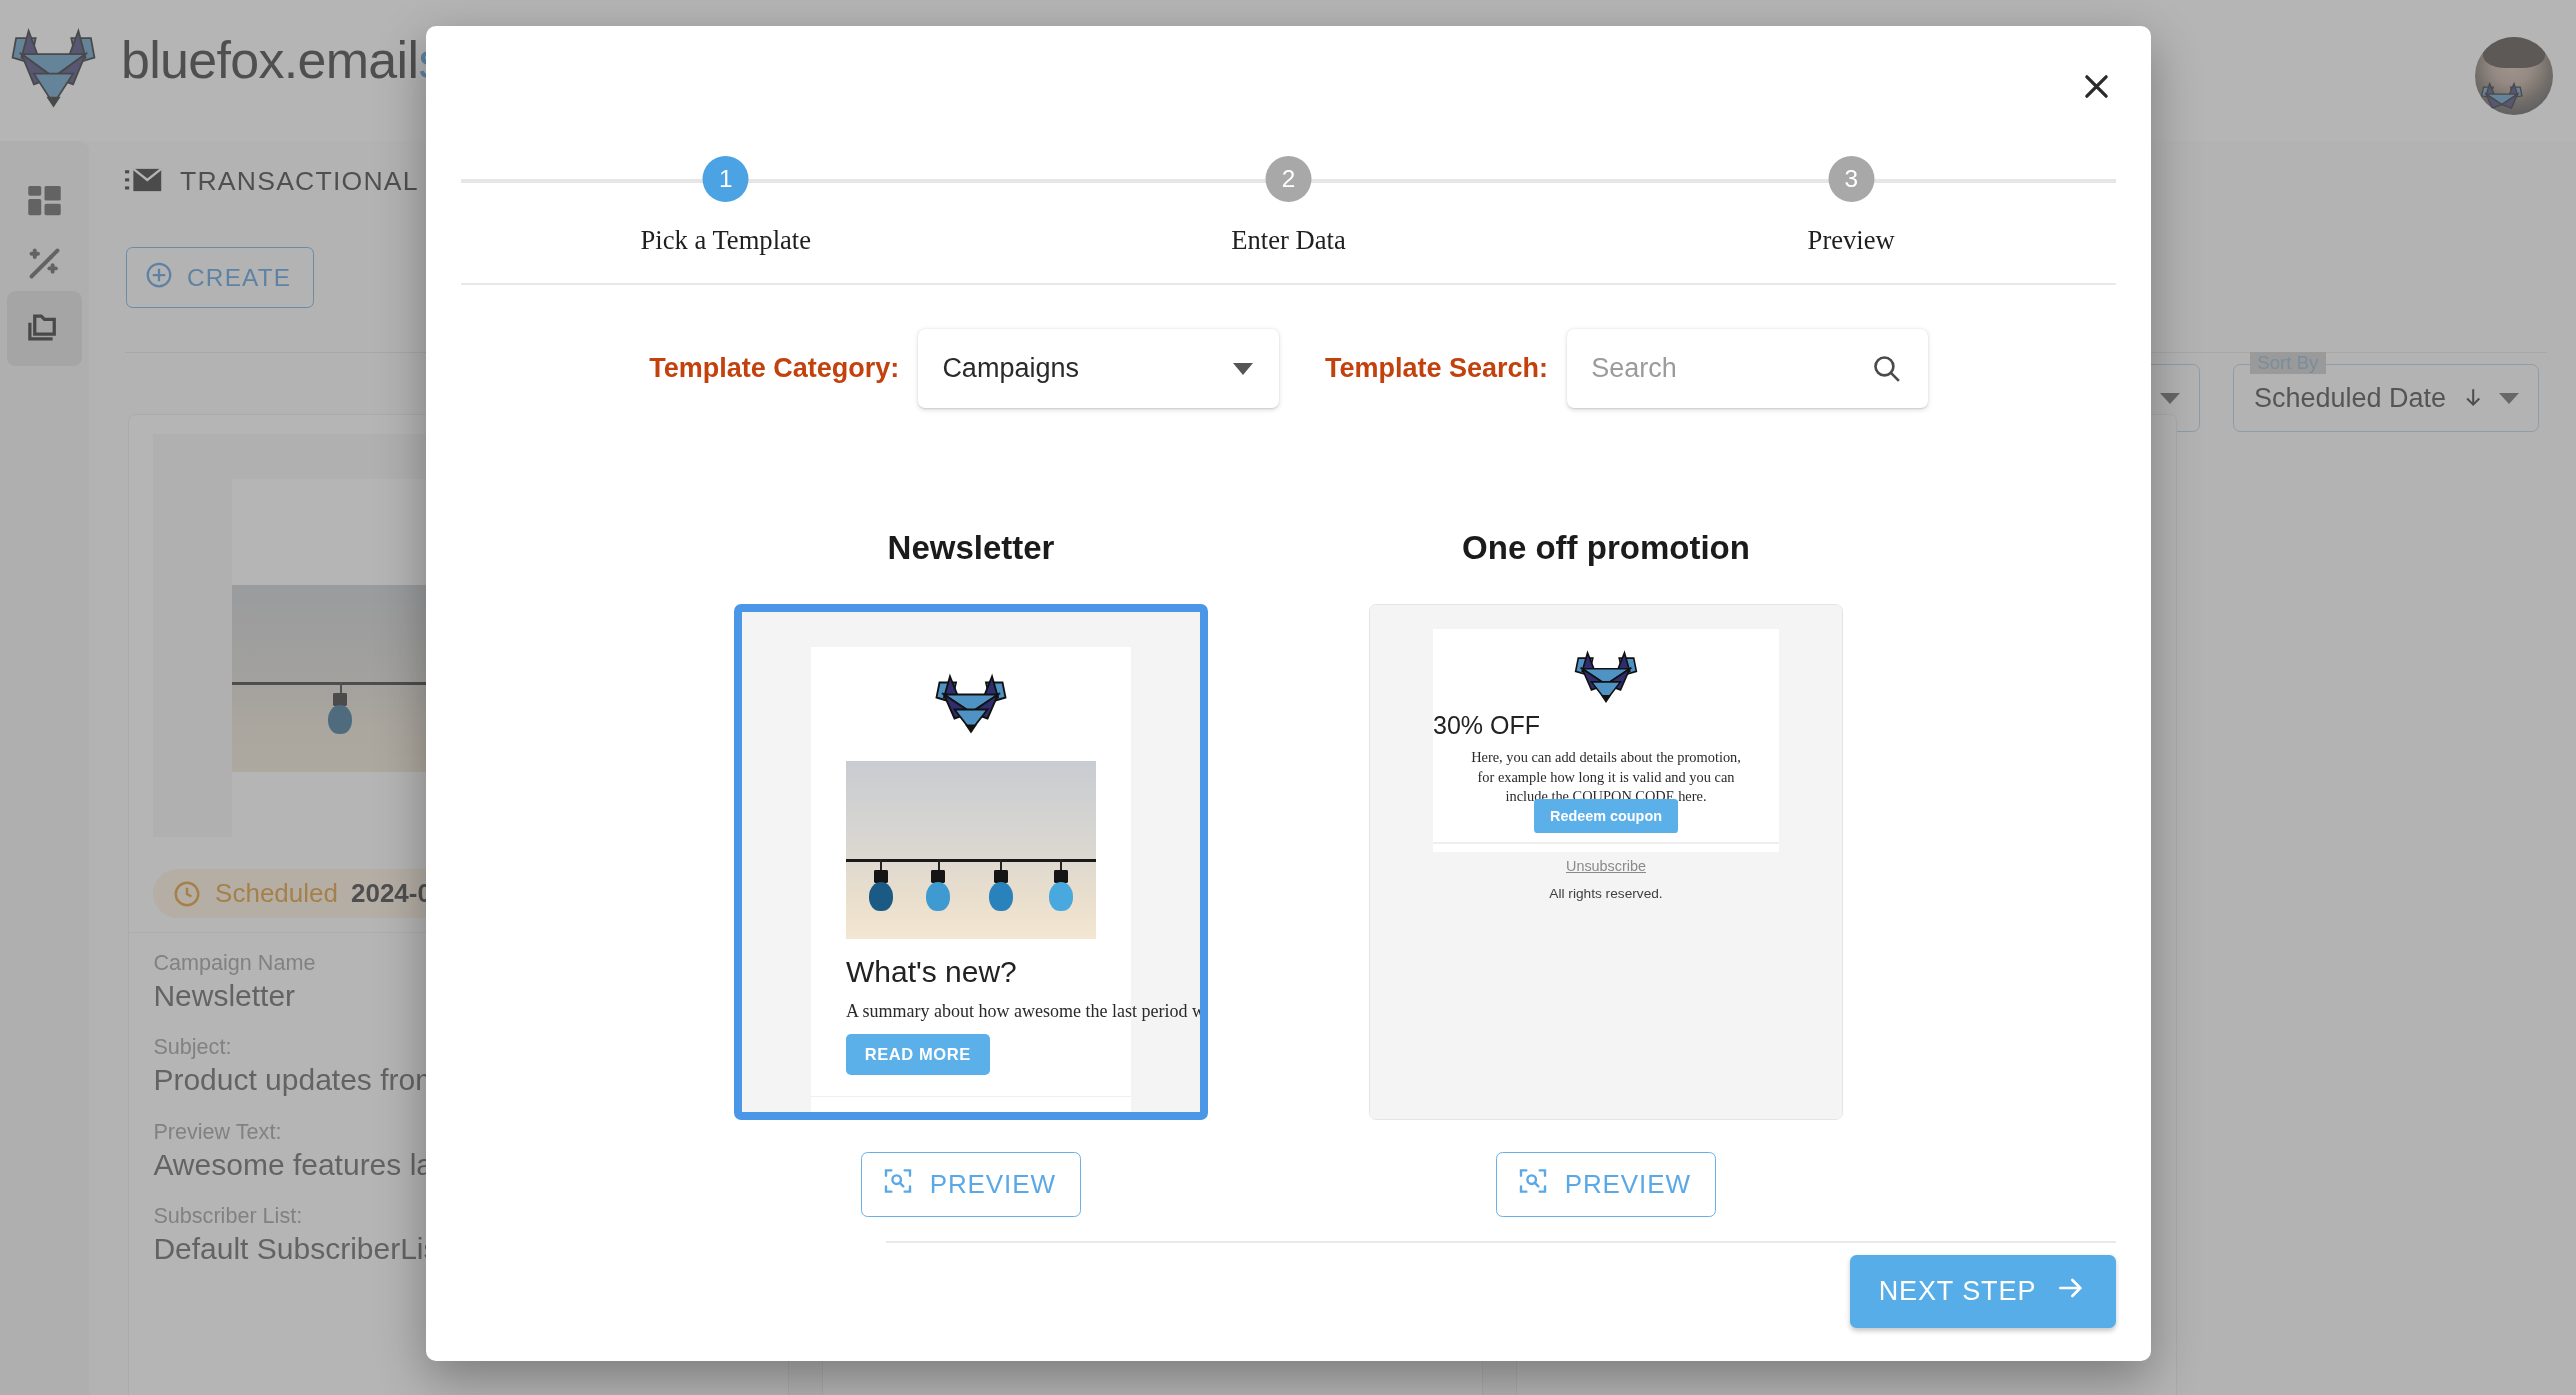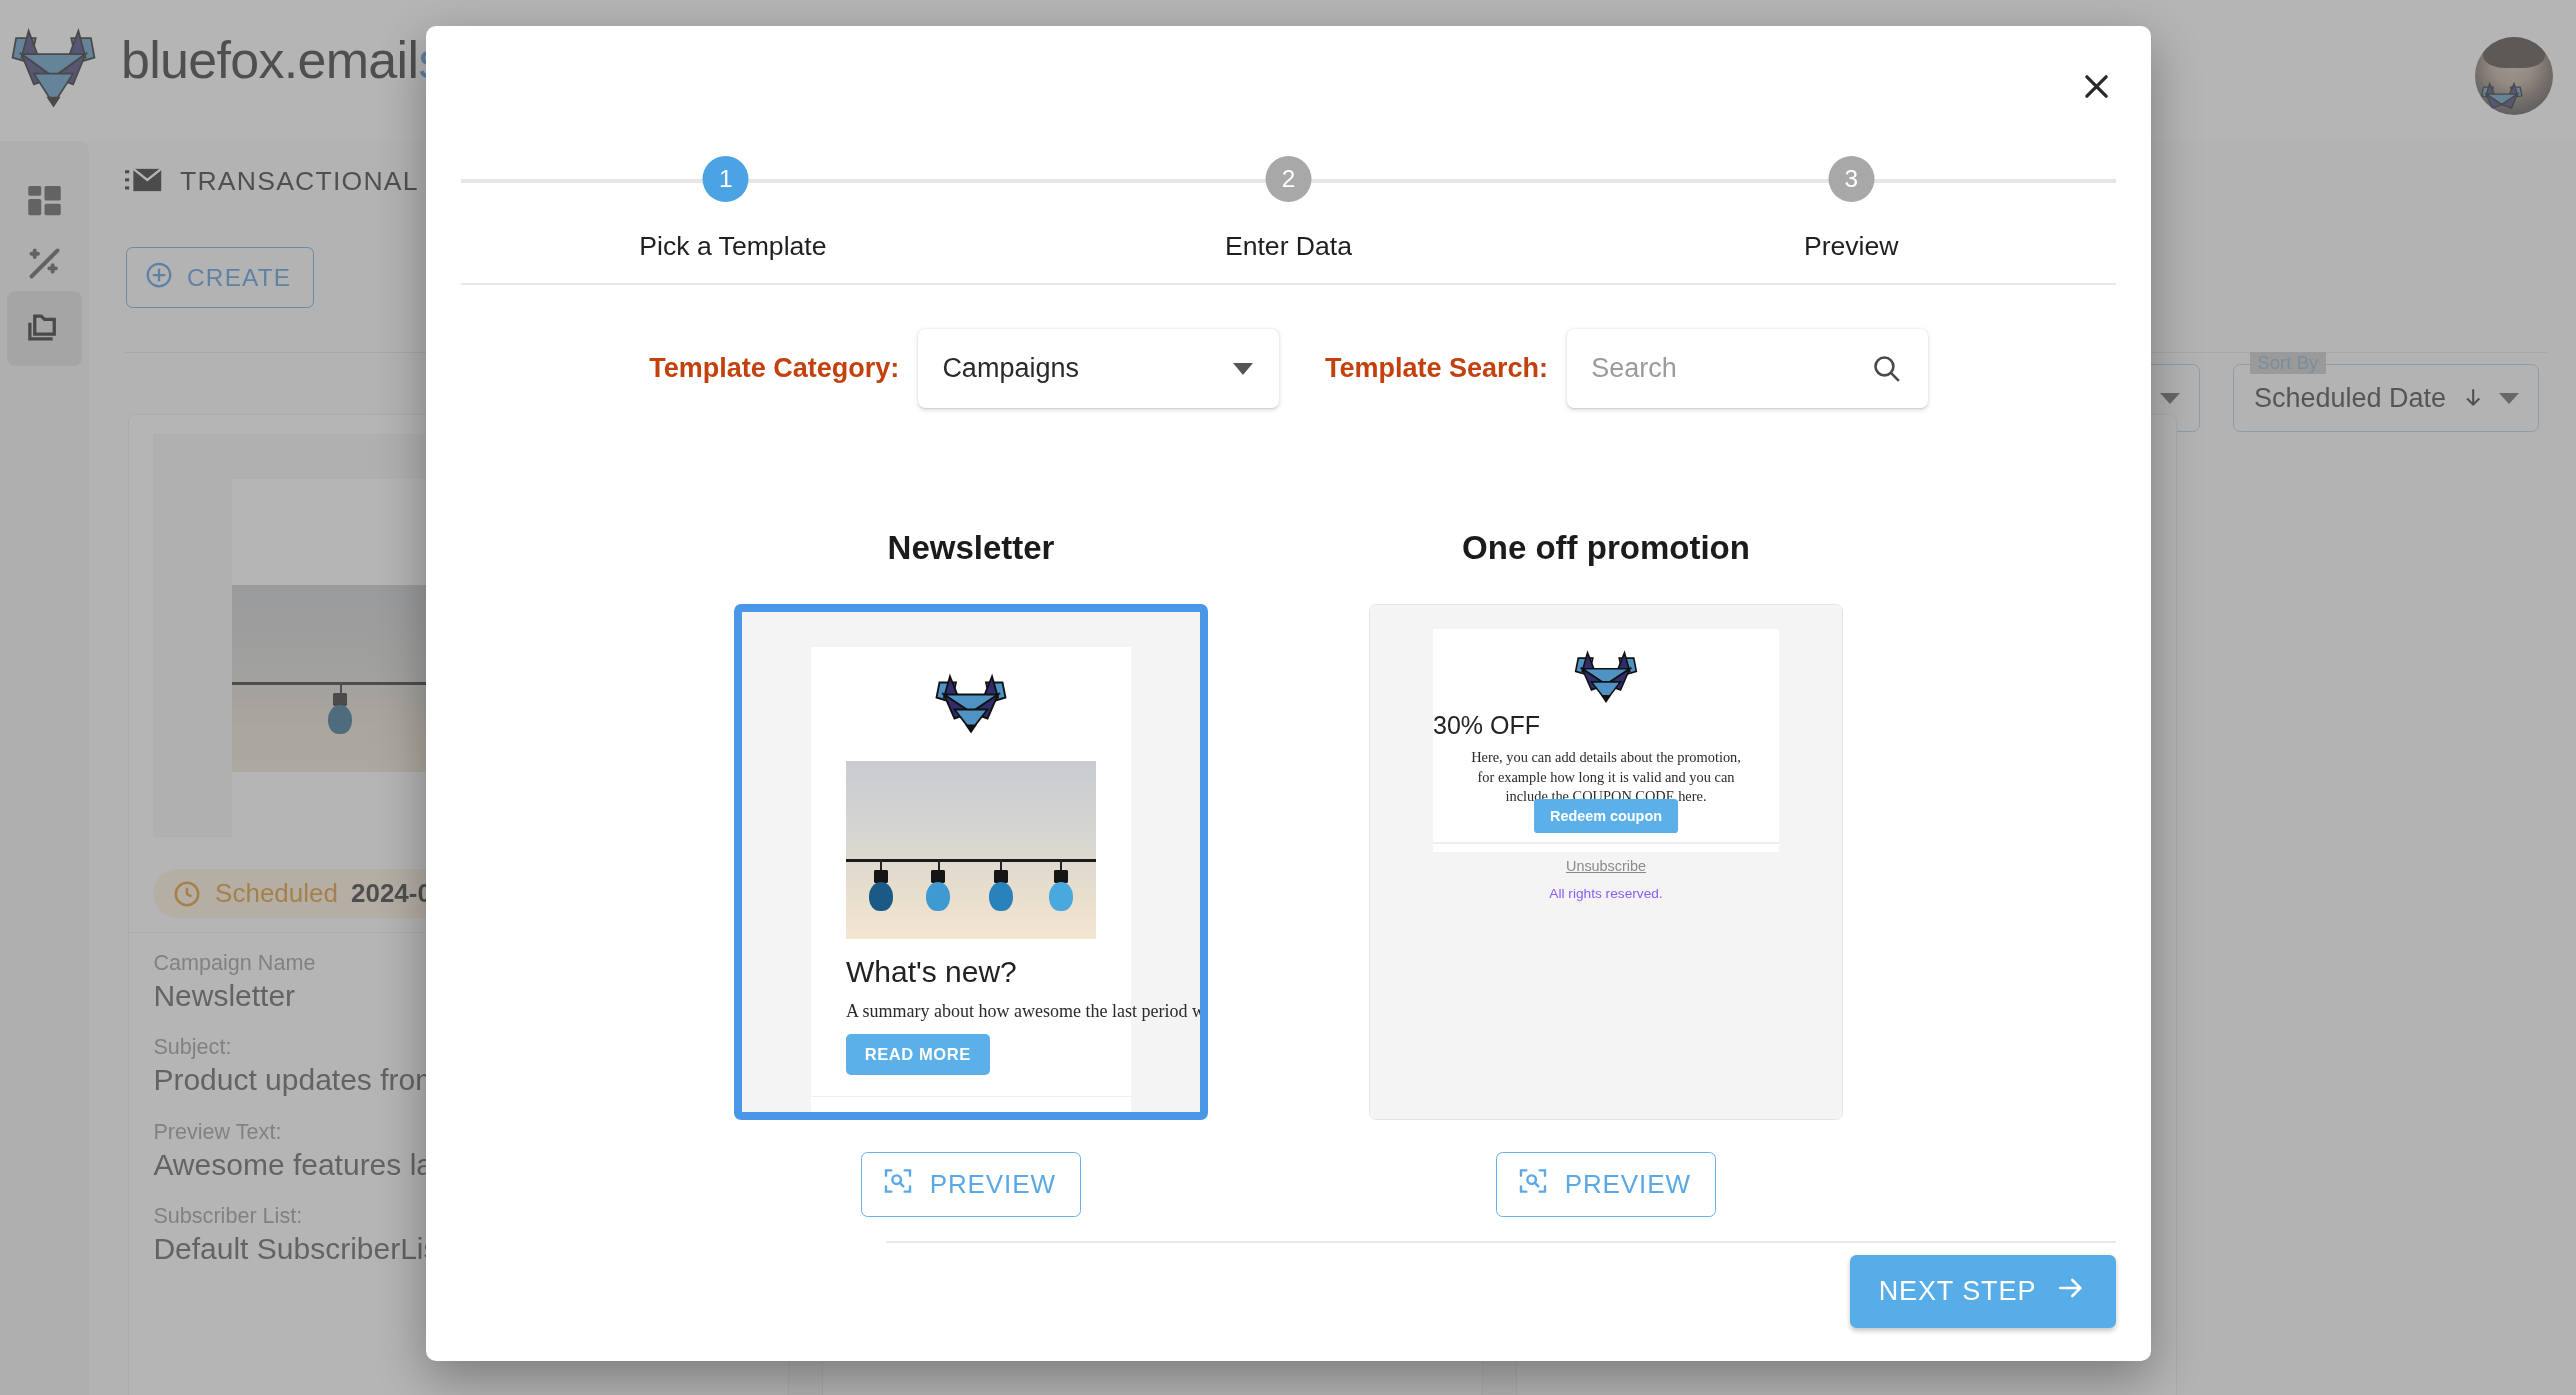--- a/index.html
+++ b/index.html
@@ -188,21 +188,21 @@
   }
   .step .bubble {
     width: 46px; height: 46px; border-radius: 50%;
     margin: 11.5px auto 0; color: #fff;
     font-size: 24.4px; display: flex; align-items: center; justify-content: center;
     position: relative; z-index: 2;
   }
   .step .bubble.active { background: #4ba3e3; }
   .step .bubble.idle { background: #a8a8a8; }
   .step .slabel {
-    margin-top: 29px; font-size: 26.6px; color: #1f1f1f; white-space: nowrap;
+    margin-top: 23px; font-size: 26.6px; color: #1f1f1f; white-space: nowrap; font-family: Liberation Serif, serif;
   }
   .stepper-div {
     position: absolute; left: 35px; right: 35px; top: 257px; height: 2.2px; background: #e8e8e8;
   }
 
   
   .modal-filters {
     position: absolute; top: 303px; left: 0; right: 0;
     display: flex; align-items: center; justify-content: center; gap: 0;
   }
@@ -285,21 +285,21 @@
     position: absolute; left: 32px; right: 32px; top: 119px; text-align: center;
     font-size: 14.4px; line-height: 1.35; color: #2a2a2a; font-family: "Liberation Serif", serif;
   }
   .pr-btn {
     position: absolute; left: 50%; transform: translateX(-50%); top: 170px;
     background: #5bb0ea; color: #fff; font-size: 14.4px; font-weight: bold;
     padding: 8.6px 16px; border-radius: 3.6px; white-space: nowrap;
   }
   .pr-div { position: absolute; left: 0; right: 0; top: 213px; height: 1.4px; background: #eee; }
   .pr-unsub { position: absolute; left: 0; right: 0; top: 229px; text-align: center; font-size: 14.4px; color: #8a8a8a; text-decoration: underline; }
-  .pr-rights { position: absolute; left: 0; right: 0; top: 257px; text-align: center; font-size: 13.7px; color: #8b5cf6; }
+  .pr-rights { position: absolute; left: 0; right: 0; top: 257px; text-align: center; font-size: 13.7px; color: #404040; }
 
   .preview-btn {
     margin-top: 32px;
     display: inline-flex; align-items: center; gap: 16px;
     border: 1.4px solid #69b0e8; border-radius: 6.5px; color: #5aa8e5;
     padding: 12.2px 24.4px 12.2px 20px; font-size: 26px; letter-spacing: 0.9px;
     background: transparent; white-space: nowrap;
   }
   .preview-btn svg { width: 32px; height: 32px; }
 

